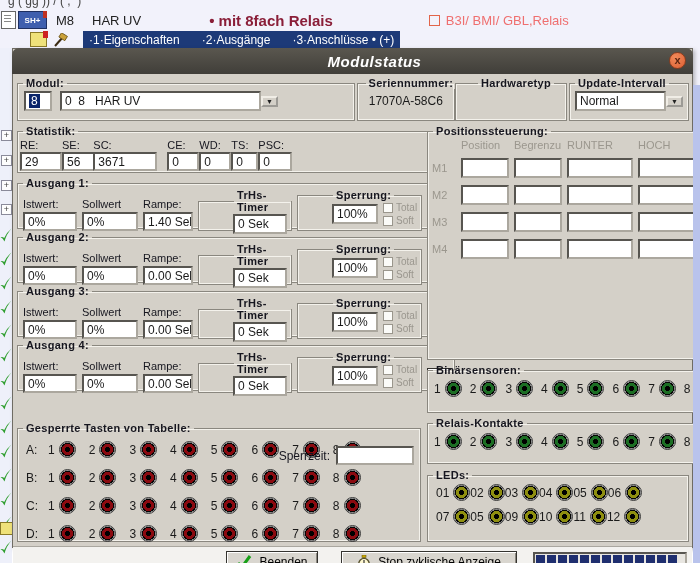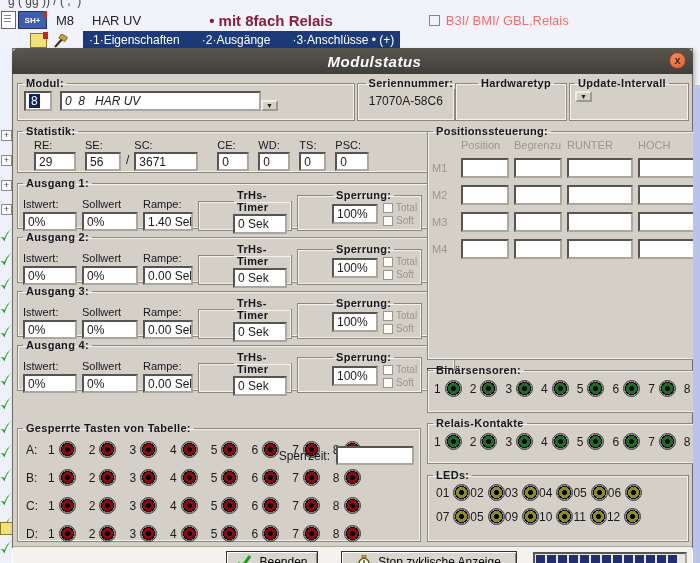--- a/index.html
+++ b/index.html
@@ -16,21 +16,21 @@
   .doc-icon::after{content:"";position:absolute;left:2px;top:3px;width:7px;height:1px;background:#888;
     box-shadow:0 3px 0 #888,0 6px 0 #888;}
   .shp-badge{width:27px;height:16px;background:#3f5fae;border:1px solid #1e2f60;color:#fff;
     font-size:8px;font-weight:bold;display:flex;align-items:center;justify-content:center;margin-left:2px;position:relative;}
   .shp-badge::after{content:"";position:absolute;right:-1px;top:-1px;width:4px;height:7px;background:#c03020;}
   .mod-id{font-size:13px;margin-left:9px;color:#222;}
   .mod-name{font-size:13px;margin-left:18px;color:#222;}
   .relais-note{font-size:15px;margin-left:68px;font-weight:bold;}
   .flag{display:flex;align-items:center;margin-left:96px;gap:6px;font-size:13px;}
   .flag-box{width:9px;height:9px;border:1px solid #e2654a;background:transparent;}
-  .bg-row2{position:absolute;left:0;top:31px;width:700px;height:17px;display:flex;align-items:flex-end;}
+  .bg-row2{position:absolute;left:0;top:31px;width:700px;height:17px;display:flex;align-items:center;}
   .note-icon{width:15px;height:13px;background:#efe27a;border:1px solid #8a7a28;margin-left:30px;position:relative;}
   .note-icon::after{content:"";position:absolute;right:-2px;top:-2px;width:5px;height:7px;background:#c22;}
   .hammer-icon{width:18px;height:14px;margin-left:4px;}
   .tabbar{height:17px;background:#1d3a78;color:#fff;display:flex;align-items:center;
     margin-left:14px;padding:0 6px;gap:22px;font-size:12px;white-space:pre;}
   .tree{position:absolute;left:0;top:48px;width:12px;height:515px;background:#eef0fa;z-index:1;}
   .plusbox{position:absolute;left:1px;width:11px;height:11px;background:#fdfdfd;border:1px solid #8a8a9a;
     box-sizing:border-box;color:#444;font-size:9px;line-height:9px;text-align:center;}
   .treecheck{position:absolute;left:0;width:12px;height:16px;}
   .mini-note{position:absolute;left:0;top:522px;width:11px;height:11px;background:#efe27a;border:1px solid #8a7a28;z-index:1;}
@@ -50,37 +50,37 @@
     background:radial-gradient(circle at 35% 30%,#f08a5a,#dd5f33);border:1px solid #8a3c1e;
     box-sizing:border-box;color:#5a2410;font-size:11px;font-weight:bold;line-height:14px;text-align:center;}
   .body{position:absolute;left:0;top:25px;width:679px;height:474px;}
   fieldset{position:absolute;margin:0;padding:0;border:1px solid #8a877f;
     box-shadow:inset 0 0 0 1px #f4f2ec;box-sizing:border-box;background:#d4d0c8;}
   legend{font-size:11px;font-weight:bold;color:#16161f;letter-spacing:.3px;padding:0 3px;margin-left:5px;}
   fieldset.sub legend{font-weight:bold;}
   .lbl{font-size:11px;color:#16161f;}
   .sunken{background:#fff;border:2px inset #aba79e;box-sizing:border-box;height:20px;
     font-size:12px;padding:1px 3px;overflow:hidden;white-space:pre;}
-  .combo{display:flex;align-items:flex-end;font-style:italic;}
+  .combo{display:flex;align-items:center;}
   .combo .sunken{flex:1;}
   .combo .arrow{width:17px;background:#d4d0c8;border:2px outset #f0ede6;box-sizing:border-box;
     font-size:7px;color:#222;display:flex;align-items:center;justify-content:center;}
   .sel8{background:#0a246a;color:#fff;padding:0 2px;}
   
   .fs-modul{left:4px;top:3px;width:338px;height:44px;}
   .fs-modul .row{display:flex;gap:8px;padding:2px 6px;}
   .fs-serien{left:344px;top:3px;width:96px;height:44px;text-align:center;}
   .fs-serien .val{padding-top:5px;font-size:12px;}
   .fs-hard{left:442px;top:3px;width:112px;height:44px;text-align:center;}
   .fs-hard .val{padding-top:5px;font-size:12px;}
   .fs-update{left:556px;top:3px;width:120px;height:44px;}
   .fs-update .row{padding:2px 5px;}
   
   .fs-stat{left:4px;top:51px;width:672px;height:48px;}
-  .fs-stat .row{display:flex;gap:9px;padding:0 16px;align-items:flex-end;}
+  .fs-stat .row{display:flex;gap:0;padding:0 2px;align-items:flex-end;}
   .stat{display:flex;flex-direction:column;gap:1px;}
   .stat .sunken{height:19px;}
   .slash{align-self:flex-end;padding-bottom:4px;margin:0 -4px;}
   .laufzeit{margin-left:auto;display:flex;flex-direction:column;gap:1px;}
   .laufzeit .lbl{font-size:12px;}
   .laufzeit .sunken{width:230px;height:19px;font-size:11px;}
   
   .fs-aus{left:4px;width:404px;height:52px;}
   .aus-row{display:flex;align-items:flex-end;gap:5px;padding:0 3px 5px 5px;}
   .fld{display:flex;flex-direction:column;gap:2px;}
@@ -249,20 +249,21 @@
     </fieldset>
 
     <fieldset class="fs-hard">
       <legend>Hardwaretyp</legend>
     </fieldset>
 
     <fieldset class="fs-update">
       <legend>Update-Intervall</legend>
       <div class="row">
         <div class="combo" style="width:108px">
+          <div class="sunken">Normal</div>
           <div class="arrow">▼</div>
         </div>
       </div>
     </fieldset>
 
     <fieldset class="fs-stat">
       <legend>Statistik:</legend>
       <div class="row">
         <div class="stat">
             <span class="lbl">RE:</span>

